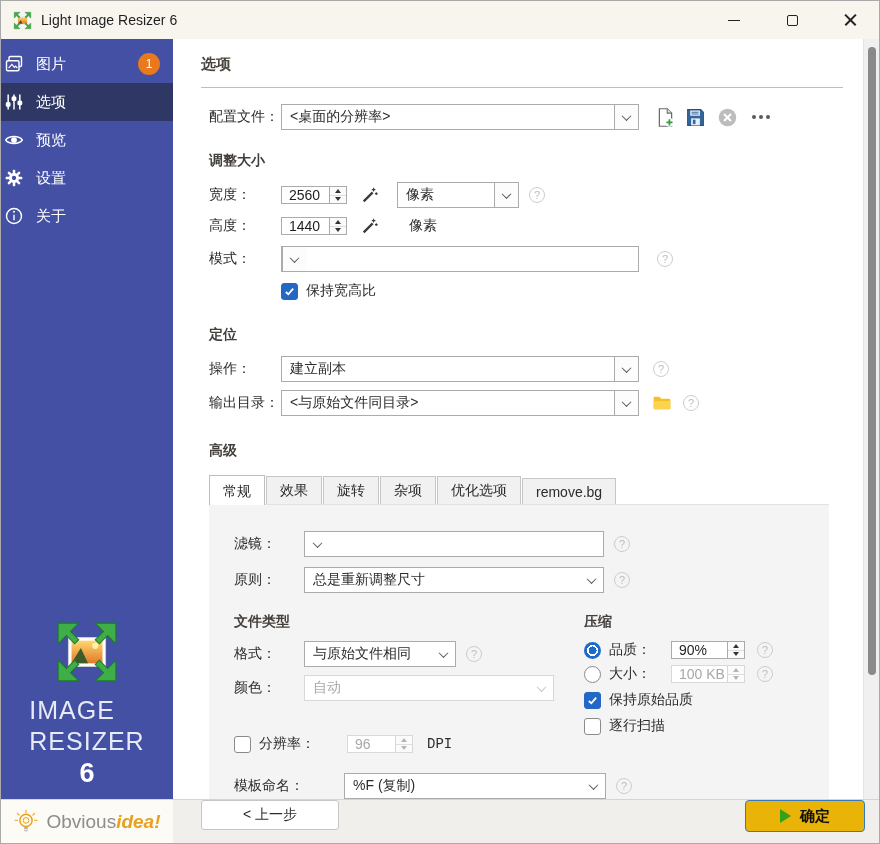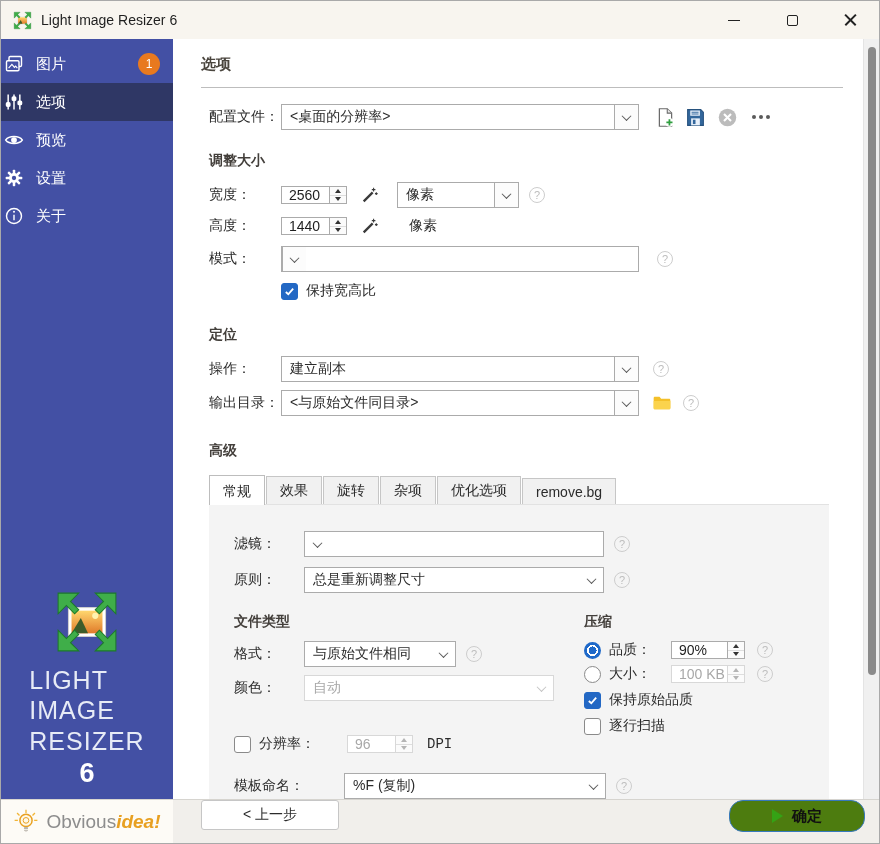--- a/index.html
+++ b/index.html
@@ -92,21 +92,21 @@
   .col-right .sec-header { margin-left:0; }
 
   
   .tool-ic { width:24px; height:24px; display:flex; align-items:center; justify-content:center; }
   .dots { display:flex; gap:3px; align-items:center; }
   .dots i { width:4px; height:4px; border-radius:50%; background:#5a5a5a; }
 
   
   .footer { height:44px; flex:0 0 auto; background:#f1efeb; border-top:1px solid #d6d4cf; display:flex; align-items:flex-start; padding:0 14px 0 28px; }
   .btn-back { width:138px; height:30px; background:#fff; border:1px solid #c6c6c6; border-radius:3px; font-size:14px; color:#2b2b2b; display:flex; align-items:center; justify-content:center; }
-  .btn-ok { margin-left:auto; width:136px; height:32px; background:#4d7c0f; border:1.5px solid #3779bd; border-radius:14px; font-size:15px; font-weight:bold; color:#111; display:flex; align-items:center; justify-content:center; gap:9px; }
+  .btn-ok { margin-left:auto; width:120px; height:32px; background:#eab308; border:1.5px solid #3779bd; border-radius:4px; font-size:15px; font-weight:bold; color:#111; display:flex; align-items:center; justify-content:center; gap:9px; }
   .play-tri { width:0; height:0; border-top:7px solid transparent; border-bottom:7px solid transparent; border-left:11px solid #35a215; }
 
   
   .scrollbar { position:absolute; top:0; right:0; bottom:44px; width:16px; background:#f0f0f0; border-left:1px solid #e4e4e4; }
   .scroll-thumb { position:absolute; left:4px; top:8px; width:8px; height:628px; background:#8a8a8a; border-radius:4px; }.gap6{height:6px}.gap8{height:8px}.gap10{height:10px}.gap12{height:12px}
   .gap14{height:14px}.gap16{height:16px}.gap20{height:20px}.gap22{height:22px}.gap26{height:26px}
 </style>
 </head>
 <body>
 
@@ -220,21 +220,20 @@
             <rect x="17" y="21" width="30" height="22" fill="url(#gB)"></rect>
             <path d="M17 43 L26 28 L33 43 Z" fill="#3d5c2a"></path>
             <circle cx="40" cy="26" r="3" fill="#fff3b0"></circle>
             <path d="M40 4 L60 4 L60 24 L52 16 L44 24 L40 20 L48 12 Z" fill="#3fae49" stroke="#1c7a2a"></path>
             <path d="M24 4 L4 4 L4 24 L12 16 L20 24 L24 20 L16 12 Z" fill="#3fae49" stroke="#1c7a2a"></path>
             <path d="M40 60 L60 60 L60 40 L52 48 L44 40 L40 44 L48 52 Z" fill="#3fae49" stroke="#1c7a2a"></path>
             <path d="M24 60 L4 60 L4 40 L12 48 L20 40 L24 44 L16 52 Z" fill="#3fae49" stroke="#1c7a2a"></path>
           </svg>
         </span>
         <div class="logo-words">
-          <div>LIGHT</div>
           <div>IMAGE</div>
           <div>RESIZER</div>
         </div>
         <div class="logo-ver">6</div>
       </div>
 
       <div class="brand">
         <span style="display:flex">
           <svg width="26" height="26" viewBox="0 0 32 32" fill="none">
             <g stroke="#f2b535" stroke-width="1.6">

